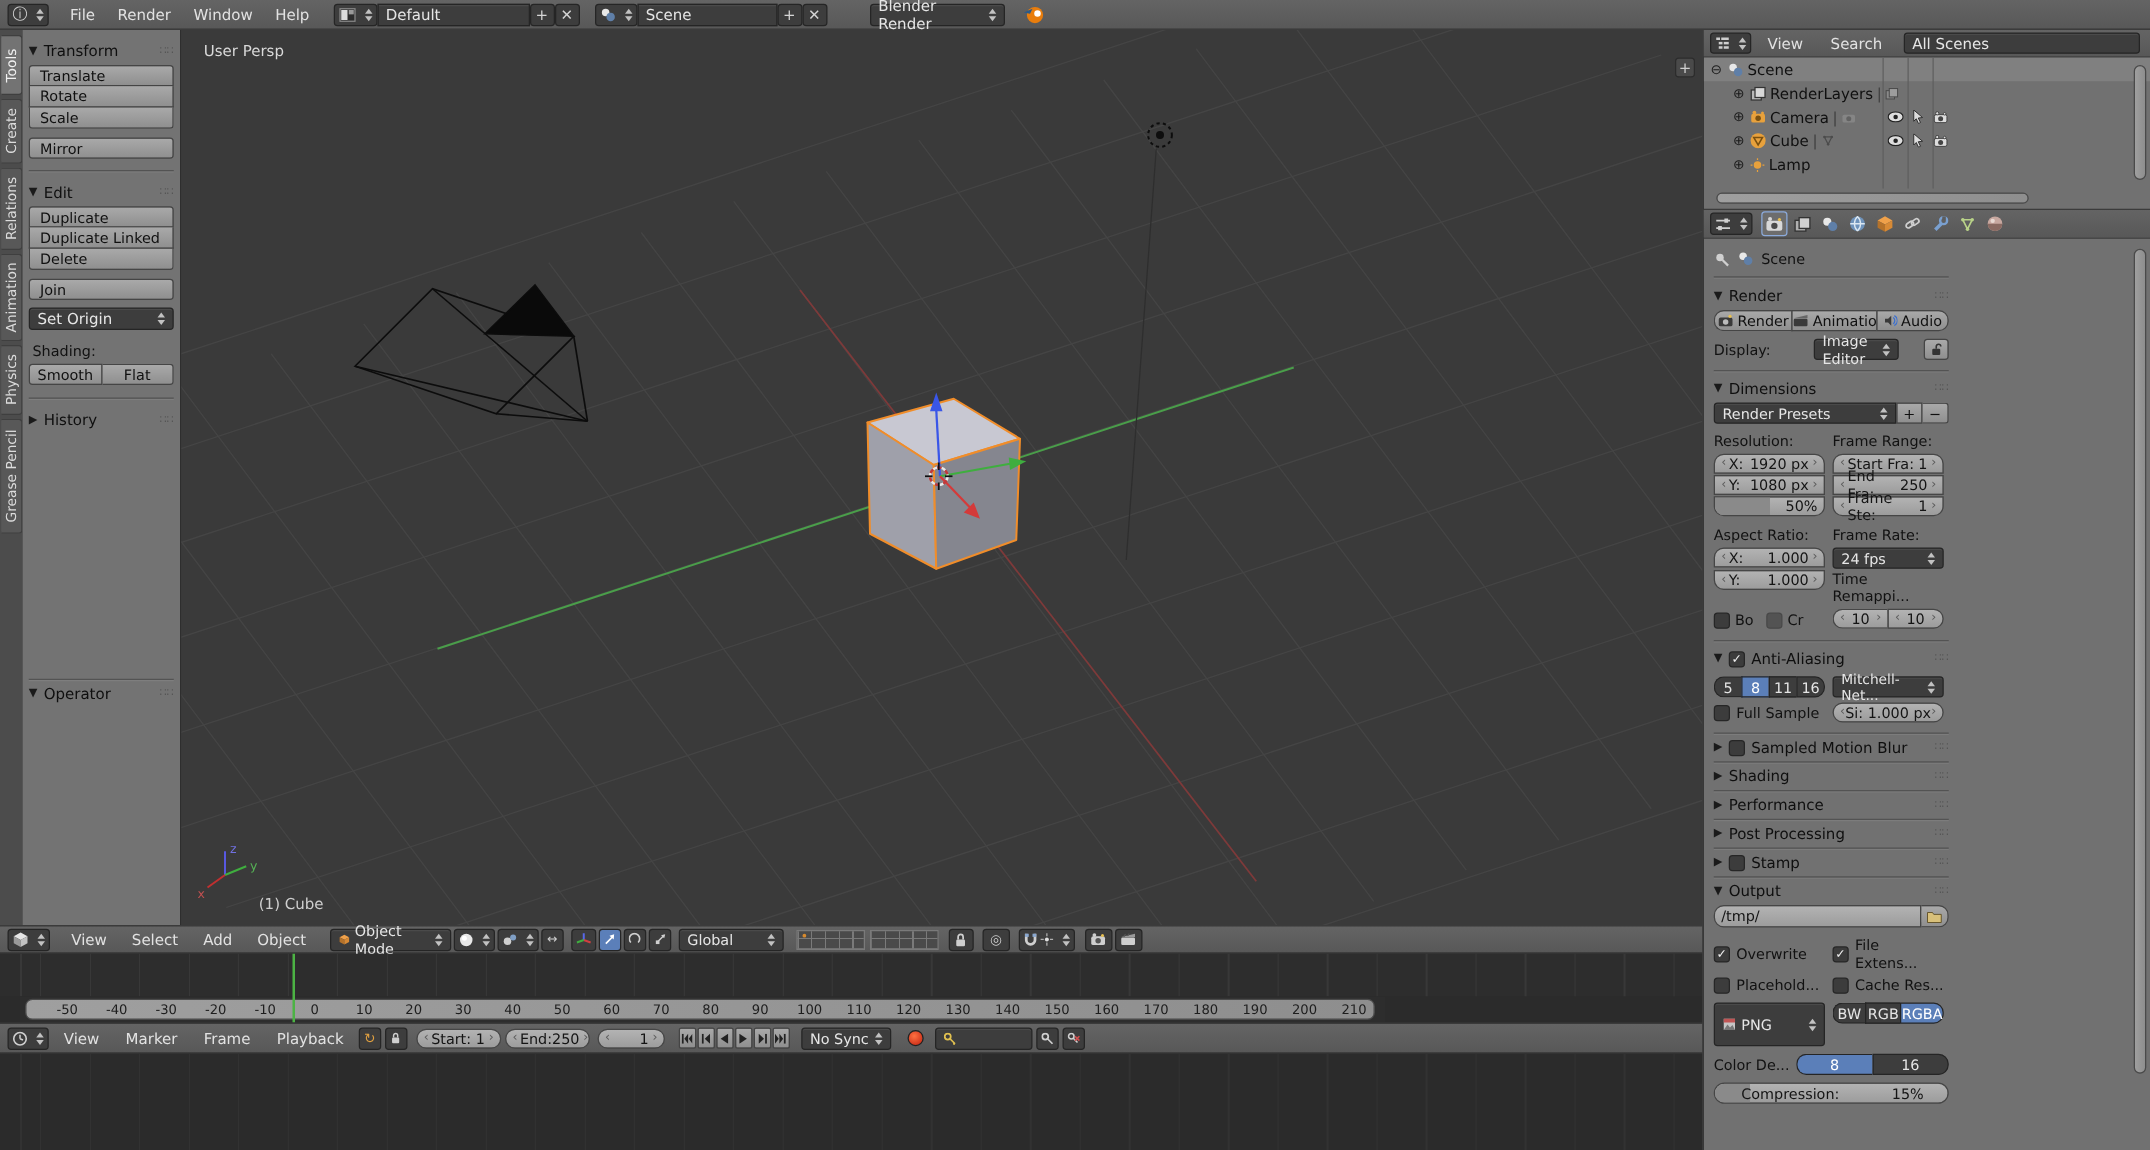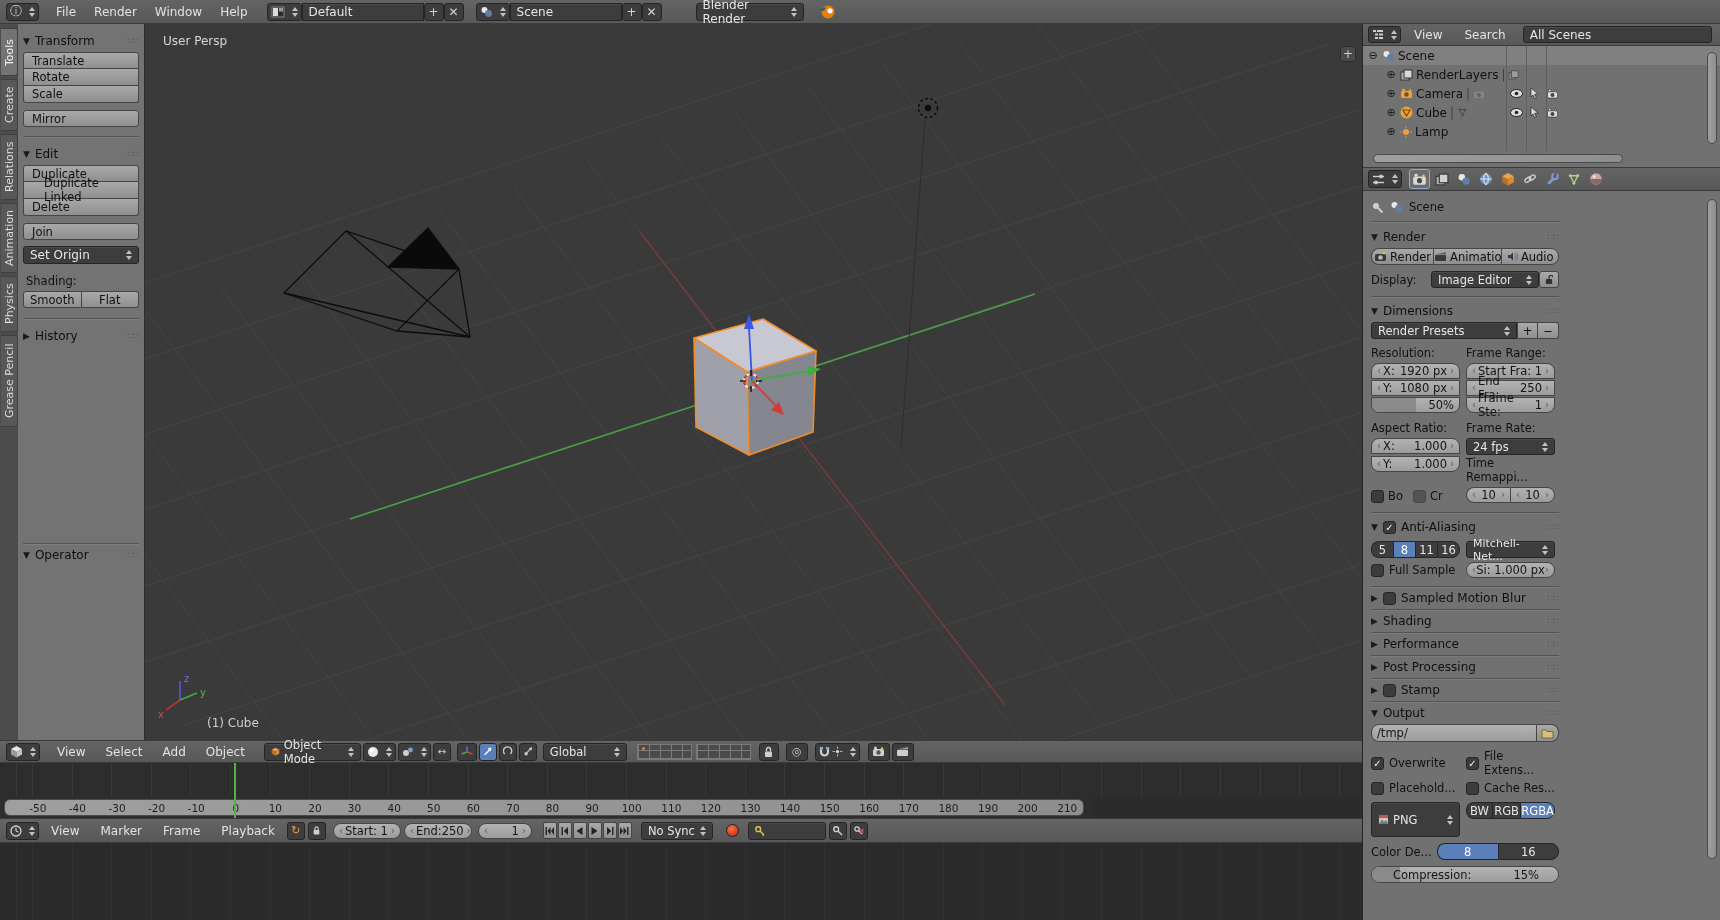--- a/index.html
+++ b/index.html
@@ -143,21 +143,21 @@
     </div>
     <div class="lbtn shelfbtn" style="justify-content:flex-start;padding-left:8px;margin-top:7px">Mirror</div>
     <div class="psep" style="margin:9px 0 6px 0"></div>
     <div class="phead">
       <span class="tri">▼</span>
       <span class="ptitle">Edit</span>
       <span class="grip">∷∷</span>
     </div>
     <div class="grp">
       <div class="lbtn shelfbtn" style="justify-content:flex-start;padding-left:8px">Duplicate</div>
-      <div class="lbtn shelfbtn" style="justify-content:flex-start;padding-left:20px">Duplicate Linked</div>
+      <div class="lbtn shelfbtn" style="justify-content:flex-start;padding-left:8px">Duplicate Linked</div>
       <div class="lbtn shelfbtn" style="justify-content:flex-start;padding-left:8px">Delete</div>
     </div>
     <div class="lbtn shelfbtn" style="justify-content:flex-start;padding-left:8px;margin-top:7px">Join</div>
     <div class="darkdd" style="margin-top:6px;border-radius:3px">
       <span>Set Origin</span>
       <span class="ud">
           <i class="up"></i>
           <i class="dn"></i>
         </span>
     </div>
@@ -389,21 +389,21 @@
       <svg class="ic" width="13" height="11" viewBox="0 0 13 11">
           <rect x="1" y="4" width="11" height="6" rx="1" fill="#cfcfcf"></rect>
           <polygon points="1,3.5 12,1 12,3.5" fill="#9a9a9a"></polygon>
           <line x1="3" y1="3.2" x2="4.5" y2="1.4" stroke="#555"></line>
           <line x1="6" y1="2.7" x2="7.5" y2="0.9" stroke="#555"></line>
         </svg>
     </div>
   </div>
 
   <div class="abs" style="left:0;top:763px;width:1362px;height:34px;background:#2d2d2d;background-image:repeating-linear-gradient(90deg,#383838 0 1px,transparent 1px 39.6px);background-position:32px 0"></div>
-  <div class="abs row" style="left:0;top:797px;width:1092px;height:21px;background:#2d2d2d">
+  <div class="abs row" style="left:16px;top:797px;width:1092px;height:21px;background:#2d2d2d">
     <div class="sb row" style="margin:0 8px 0 4px;height:17px;flex:1;padding-left:13px;overflow:hidden">
       <div class="row" id="ruler-ticks">
           <span class="tick">-50</span>
           <span class="tick">-40</span>
           <span class="tick">-30</span>
           <span class="tick">-20</span>
           <span class="tick">-10</span>
           <span class="tick">0</span>
           <span class="tick">10</span>
           <span class="tick">20</span>
@@ -790,21 +790,21 @@
             <span>Animatio</span>
           </div>
           <div class="lbtn" style="flex:1;gap:3px">
             <svg class="ic" width="11" height="11" viewBox="0 0 11 11">
                 <polygon points="1,4 3.5,4 6,1.5 6,9.5 3.5,7 1,7" fill="#3a3a3a"></polygon>
                 <path d="M7.5,3 A3,3 0 0 1 7.5,8 M8.5,1.5 A4.5,4.5 0 0 1 8.5,9.5" fill="none" stroke="#3a6fd0" stroke-width="1"></path>
               </svg>
             <span>Audio</span>
           </div>
         </div>
-        <div class="row" style="margin-top:6px;gap:0">
+        <div class="row" style="margin-top:6px;gap:20px">
           <span class="lab" style="width:60px">Display:</span>
           <div class="darkdd" style="flex:1;height:17px">
             <span style="font-size:11.5px">Image Editor</span>
             <span class="ud">
                 <i class="up"></i>
                 <i class="dn"></i>
               </span>
           </div>
           <div class="lbtn" style="width:20px;border-radius:3px">
             <svg class="ic" width="10" height="11" viewBox="0 0 11 12">

